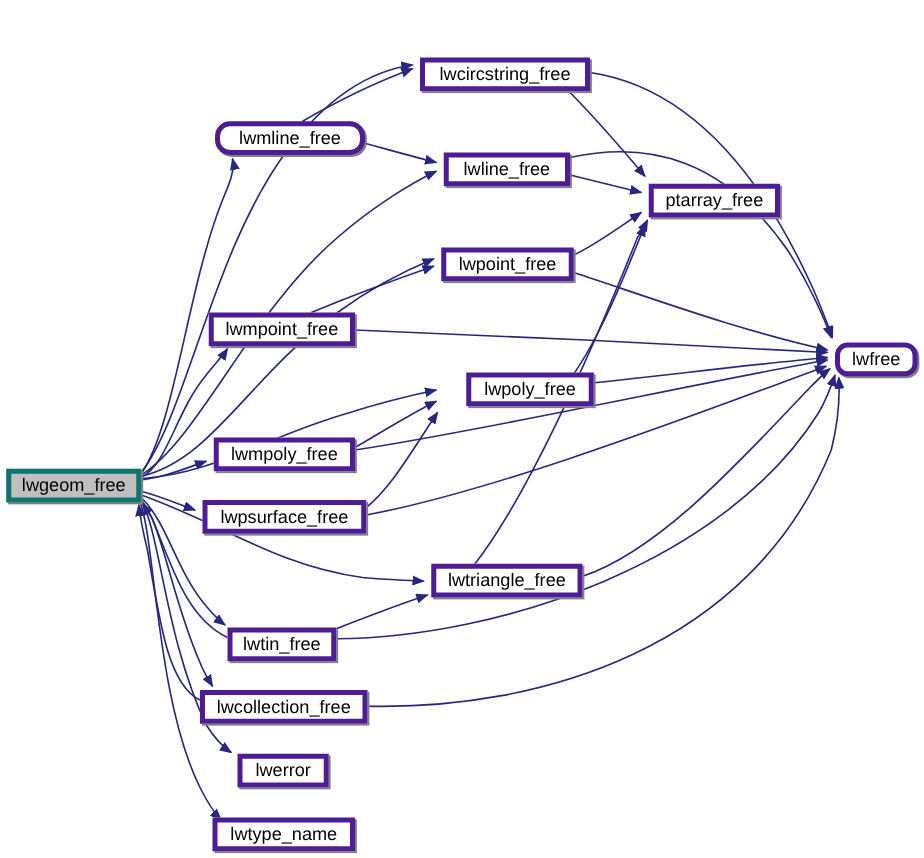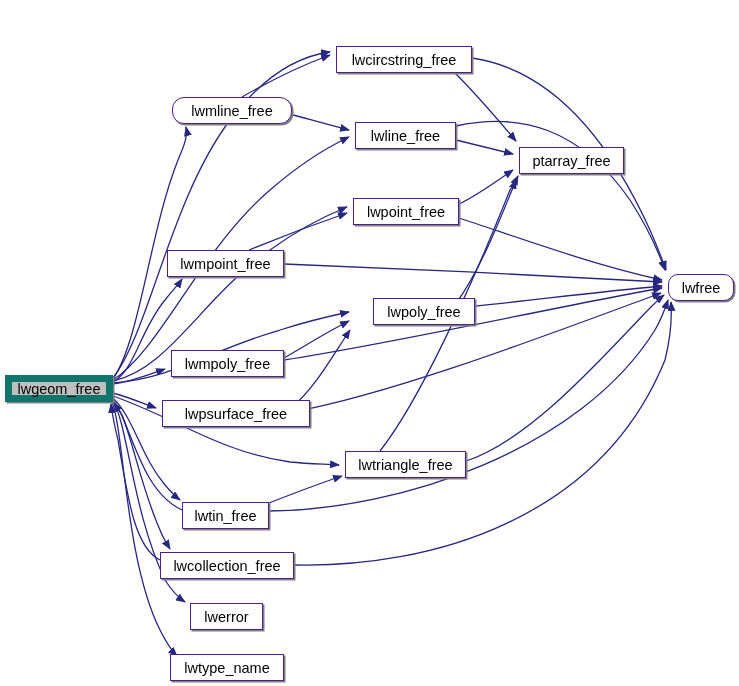--- a/index.html
+++ b/index.html
@@ -8,29 +8,29 @@
     width:739px;height:686px;
     background:#ffffff;
     font-family:"Liberation Sans", sans-serif;
     overflow:hidden;
   }
   #edges{position:absolute;left:0;top:0;width:739px;height:686px;}
   .node{
     position:absolute;
     box-sizing:border-box;
     background:#ffffff;
-    border:1px solid #4c1d95;
+    border:4px solid #4c1d95;
     display:flex;align-items:center;justify-content:center;
     font-size:14.5px;
     color:#000000;
     white-space:nowrap;
     letter-spacing:0px;
     z-index:5;
   }
-  .node.root{background:#bfbfbf;border:7px solid #0f766e;}
+  .node.root{background:#bfbfbf;border:4px solid #0f766e;}
   .node.shadow{
     box-shadow:1.5px 1.5px 0 0 #808080;
   }
 </style>
 </head>
 <body>
 
 <div id="canvas">
   <svg id="edges" viewBox="0 0 739 686" xmlns="http://www.w3.org/2000/svg">
     <defs>
@@ -101,21 +101,21 @@
       </div>
       <div class="node shadow" style="left: 668px; top: 274px; width: 66px; height: 27px; border-radius: 10px;">
         <span>lwfree</span>
       </div>
       <div class="node shadow" style="left: 373px; top: 298px; width: 102px; height: 27px;">
         <span>lwpoly_free</span>
       </div>
       <div class="node shadow" style="left: 171px; top: 350px; width: 113px; height: 27px;">
         <span>lwmpoly_free</span>
       </div>
-      <div class="node shadow" style="left: 162px; top: 400px; width: 148px; height: 27px;">
+      <div class="node shadow" style="left: 162px; top: 400px; width: 131px; height: 27px;">
         <span>lwpsurface_free</span>
       </div>
       <div class="node shadow" style="left: 345px; top: 451px; width: 121px; height: 27px; justify-content: center;">
         <span>lwtriangle_free</span>
       </div>
       <div class="node shadow" style="left: 182px; top: 502px; width: 87px; height: 27px;">
         <span>lwtin_free</span>
       </div>
       <div class="node shadow" style="left: 160px; top: 552px; width: 134px; height: 27px;">
         <span>lwcollection_free</span>

